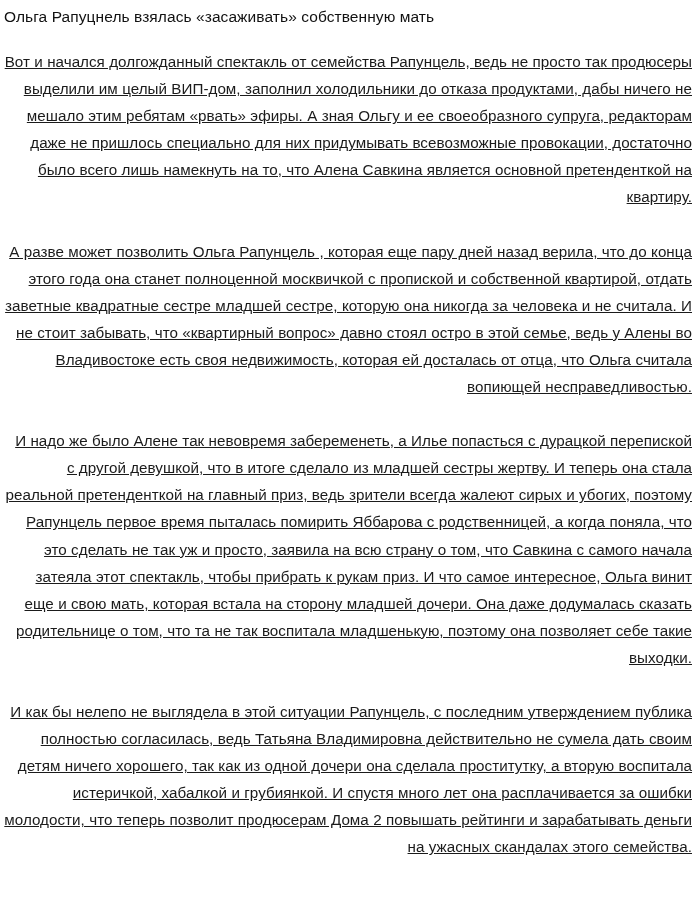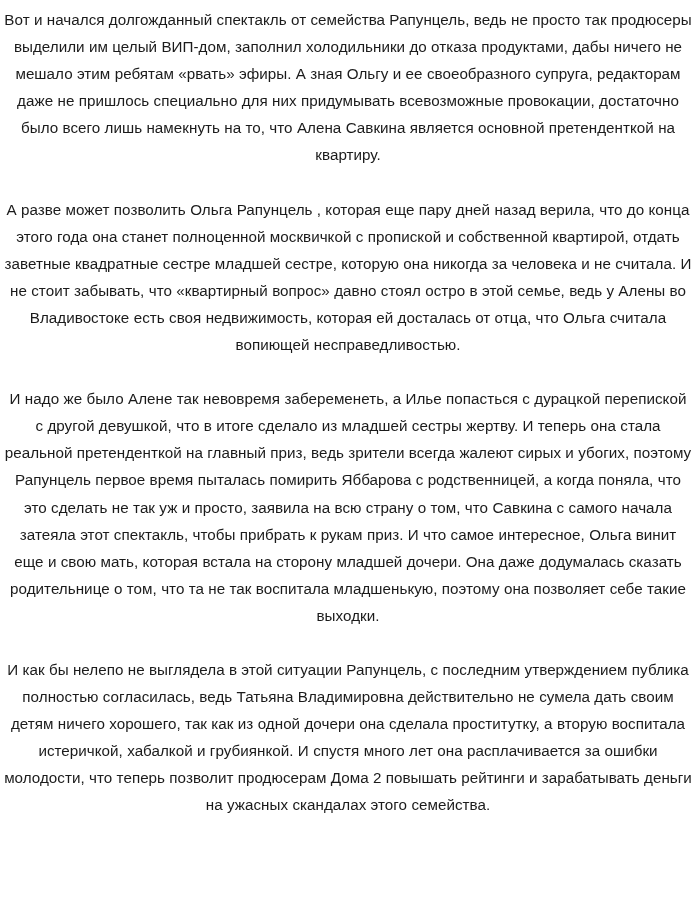--- a/index.html
+++ b/index.html
@@ -33,32 +33,34 @@
     white-space: nowrap;
   }
   .article-body {
     font-size: 15.2px;
     line-height: 27.1px;
     color: #1b1b1b;
     letter-spacing: 0.002em;
   }
   .article-body p {
     margin: 0 0 27px 0;
-    text-align: center;
+    text-align: right;
     word-spacing: 0.005em;
+    text-decoration: underline;
   }
   .article-body p:last-child {
     margin-bottom: 14px;
   }
 </style>
 </head>
 <body>
 
 <div class="page">
 
+  <h1 class="article-title">Ольга Рапуцнель взялась «засаживать» собственную мать</h1>
 
   <div class="article-body">
     <p>Вот и начался долгожданный спектакль от семейства Рапунцель, ведь не просто так продюсеры выделили им целый ВИП-дом, заполнил холодильники до отказа продуктами, дабы ничего не мешало этим ребятам «рвать» эфиры. А зная Ольгу и ее своеобразного супруга, редакторам даже не пришлось специально для них придумывать всевозможные провокации, достаточно было всего лишь намекнуть на то, что Алена Савкина является основной претенденткой на квартиру.</p>
     <p>А разве может позволить Ольга Рапунцель , которая еще пару дней назад верила, что до конца этого года она станет полноценной москвичкой с пропиской и собственной квартирой, отдать заветные квадратные сестре младшей сестре, которую она никогда за человека и не считала. И не стоит забывать, что «квартирный вопрос» давно стоял остро в этой семье, ведь у Алены во Владивостоке есть своя недвижимость, которая ей досталась от отца, что Ольга считала вопиющей несправедливостью.</p>
     <p>И надо же было Алене так невовремя забеременеть, а Илье попасться с дурацкой перепиской с другой девушкой, что в итоге сделало из младшей сестры жертву. И теперь она стала реальной претенденткой на главный приз, ведь зрители всегда жалеют сирых и убогих, поэтому Рапунцель первое время пыталась помирить Яббарова с родственницей, а когда поняла, что это сделать не так уж и просто, заявила на всю страну о том, что Савкина с самого начала затеяла этот спектакль, чтобы прибрать к рукам приз. И что самое интересное, Ольга винит еще и свою мать, которая встала на сторону младшей дочери. Она даже додумалась сказать родительнице о том, что та не так воспитала младшенькую, поэтому она позволяет себе такие выходки.</p>
     <p>И как бы нелепо не выглядела в этой ситуации Рапунцель, с последним утверждением публика полностью согласилась, ведь Татьяна Владимировна действительно не сумела дать своим детям ничего хорошего, так как из одной дочери она сделала проститутку, а вторую воспитала истеричкой, хабалкой и грубиянкой. И спустя много лет она расплачивается за ошибки молодости, что теперь позволит продюсерам Дома 2 повышать рейтинги и зарабатывать деньги на ужасных скандалах этого семейства.</p>
   </div>
 
 </div>
 

